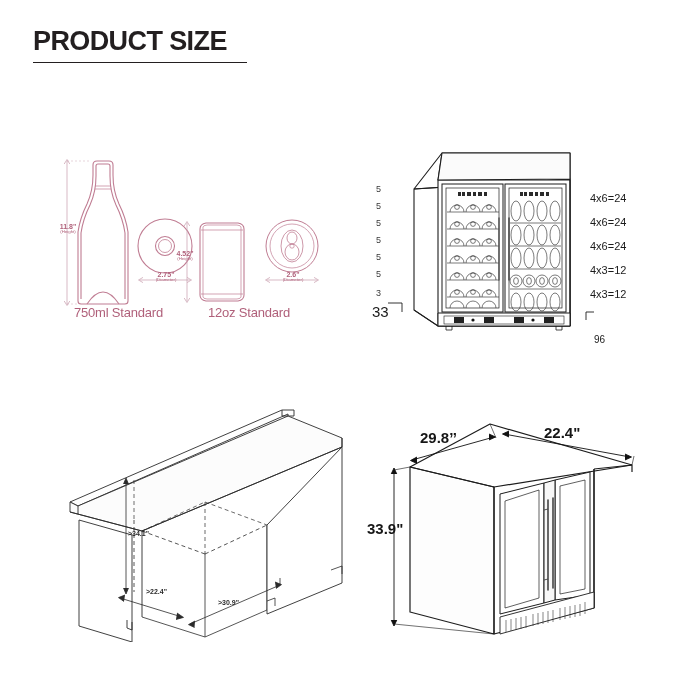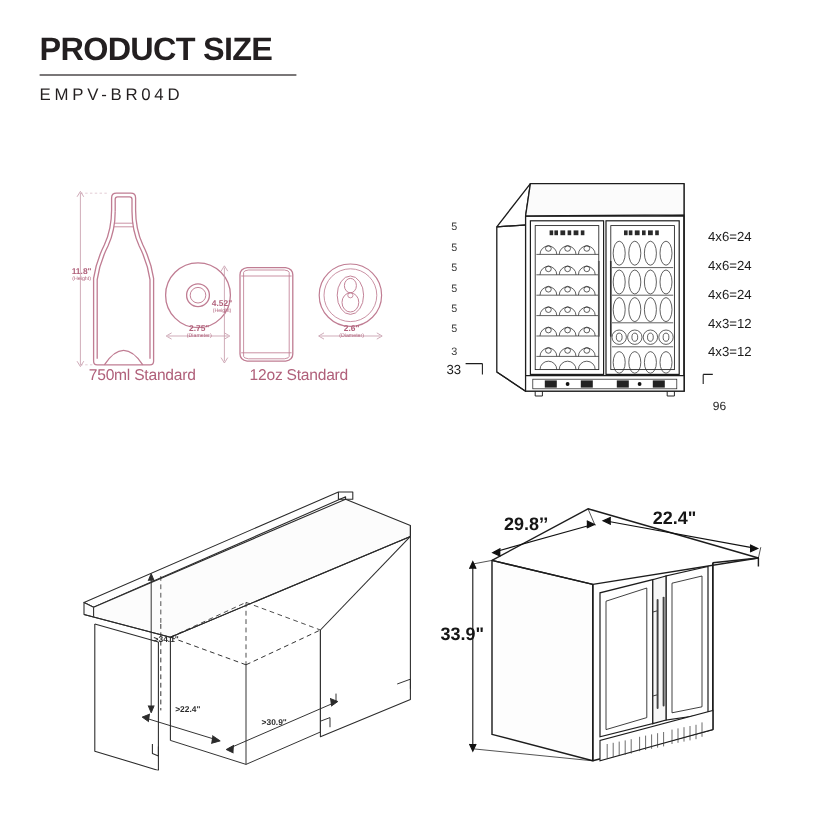--- a/index.html
+++ b/index.html
@@ -60,21 +60,21 @@
 
   
   .cap-label {
     position: absolute;
     font-size: 9px;
     color: #3a3a3a;
     white-space: nowrap;
   }
   .cap-total {
     position: absolute;
-    font-size: 11px;
+    font-size: 15px;
     color: #1b1b1b;
     white-space: nowrap;
   }
   .cap-right {
     position: absolute;
     font-size: 11px;
     color: #1b1b1b;
     white-space: nowrap;
   }
   .base-name {
@@ -110,21 +110,20 @@
   }
 </style>
 </head>
 <body>
 
 <div id="sheet">
 
   <div id="header">
     <div id="title">PRODUCT SIZE</div>
     <div id="title-rule"></div>
-    <div id="model">EMPV-BR04D</div>
   </div>
 
   <div class="panel" style="left:60px; top:128px; width:275px; height:205px;">
 
     <svg class="svgbox" width="275" height="205" viewBox="0 0 275 205">
       <g fill="none" stroke="#c07d93" stroke-width="1.1" stroke-linejoin="round">
 
         <path d="M33 47 L33 37 Q33 33 37 33 L49 33 Q53 33 53 37 L53 47
                  Q53 63 59 76 Q66 90 68 104 L68 173
                  Q68 176 65 176 L21 176 Q18 176 18 173 L18 104

